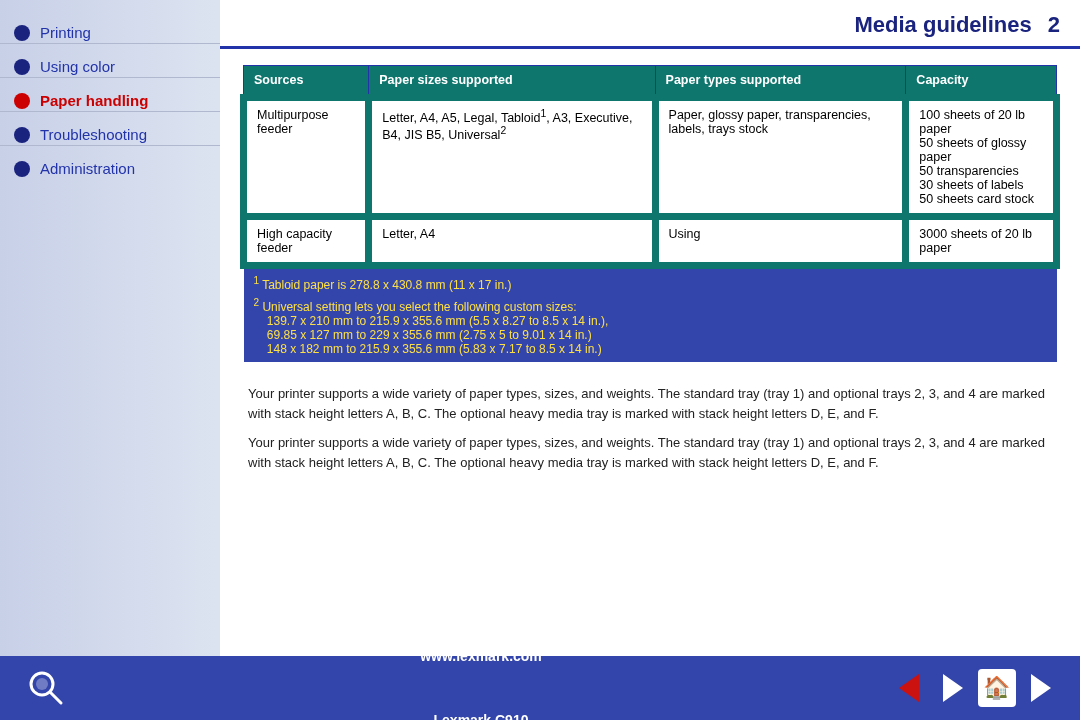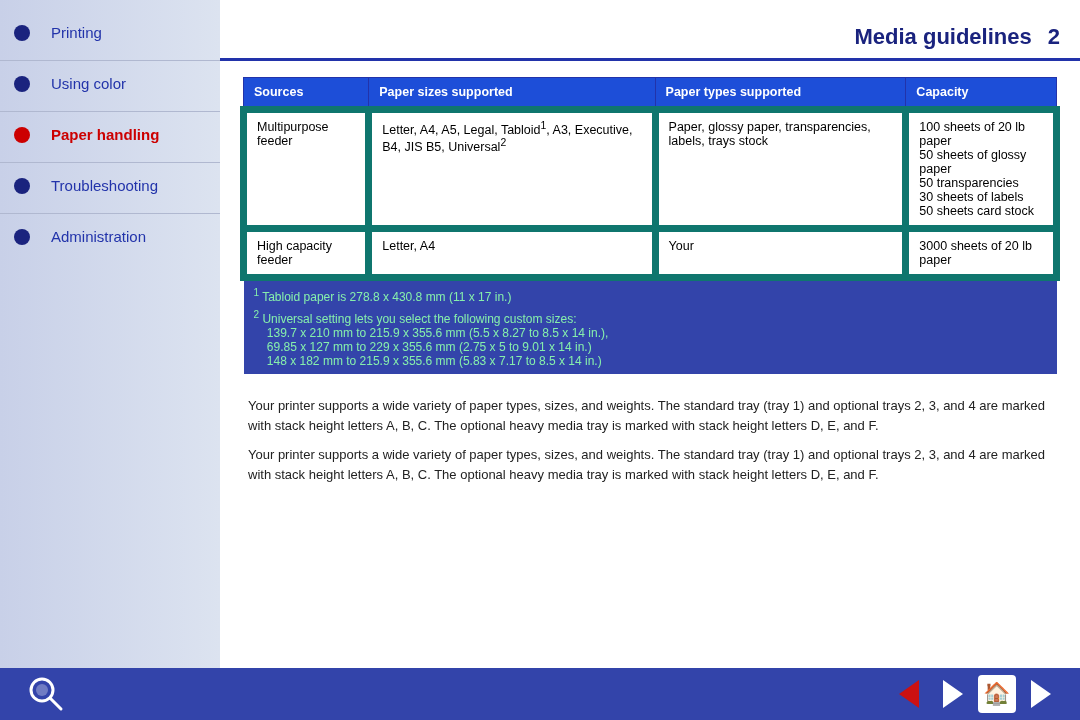--- a/index.html
+++ b/index.html
@@ -27,25 +27,25 @@
       background: linear-gradient(to right, #c8d0e8, #dce3f0);
       padding-top: 10px;
       flex-shrink: 0;
       display: flex;
       flex-direction: column;
       gap: 0;
     }
     .sidebar-item {
       display: flex;
       align-items: center;
-      padding: 14px 10px 19px 14px;
+      padding: 14px 10px 2px 14px;
       border-bottom: 1px solid #b0b8d0;
       cursor: pointer;
       position: relative;
-      gap: 21px;
+      gap: 10px;
       text-align: center;
     }
     .sidebar-item:last-child { border-bottom: none; }
     .sidebar-dot {
       width: 16px;
       height: 16px;
       border-radius: 50%;
       background: #1a237e;
       flex-shrink: 0;
     }
@@ -67,21 +67,21 @@
       padding: 0;
       overflow-y: auto;
       background: #fff;
     }
 
     
     .page-header {
       display: flex;
       justify-content: flex-end;
       align-items: center;
-      padding: 24px 20px 8px 20px;
+      padding: 12px 20px 8px 20px;
       border-bottom: 3px solid #2233aa;
     }
     .page-title {
       font-size: 22px;
       font-weight: bold;
       color: #1a237e;
     }
     .page-number {
       font-size: 22px;
       font-weight: bold;
@@ -92,60 +92,60 @@
     
     .table-container {
       padding: 16px 20px 10px 20px;
     }
     table {
       width: 100%;
       border-collapse: collapse;
       font-size: 12.5px;
     }
     thead tr {
-      background: #1d4ed8;
+      background: #0f766e;
     }
     thead th {
       color: #fff;
       font-weight: bold;
       padding: 7px 10px;
       text-align: left;
       border: 1px solid #2233aa;
     }
     tbody tr {
       background: #fff;
     }
     tbody td {
       padding: 7px 10px;
       border: 7px solid #0f766e;
       vertical-align: top;
     }
     .footnote-row td {
       background: #3344aa;
-      color: #86efac;
+      color: #fde047;
       font-size: 12px;
       padding: 6px 10px;
       border: none;
       margin-top: 48px;
     }
 
     
     .body-text {
       padding: 12px 28px;
       font-size: 13px;
       color: #222;
       line-height: 1.5;
     }
     .body-text p + p {
       margin-top: 10px;
     }
 
     
     .footer {
-      height: 52px;
+      height: 64px;
       background: #3344aa;
       display: flex;
       align-items: center;
       justify-content: space-between;
       padding: 0 20px;
       flex-shrink: 0;
     }
     .footer-search {
       width: 52px;
       height: 44px;
@@ -260,21 +260,21 @@
               100 sheets of 20 lb paper<br>
               50 sheets of glossy paper<br>
               50 transparencies<br>
               30 sheets of labels<br>
               50 sheets card stock
             </td>
           </tr>
           <tr>
             <td>High capacity feeder</td>
             <td>Letter, A4</td>
-            <td>Your</td>
+            <td>Using</td>
             <td>3000 sheets of 20 lb paper</td>
           </tr>
           <tr class="footnote-row">
             <td colspan="4">
               <div><sup>1</sup> Tabloid paper is 278.8 x 430.8 mm (11 x 17 in.)</div>
               <div style="margin-top:5px;"><sup>2</sup> Universal setting lets you select the following custom sizes:<br>
               &nbsp;&nbsp;&nbsp;&nbsp;139.7 x 210 mm to 215.9 x 355.6 mm (5.5 x 8.27 to 8.5 x 14 in.),<br>
               &nbsp;&nbsp;&nbsp;&nbsp;69.85 x 127 mm to 229 x 355.6 mm (2.75 x 5 to 9.01 x 14 in.)<br>
               &nbsp;&nbsp;&nbsp;&nbsp;148 x 182 mm to 215.9 x 355.6 mm (5.83 x 7.17 to 8.5 x 14 in.)
               </div>

